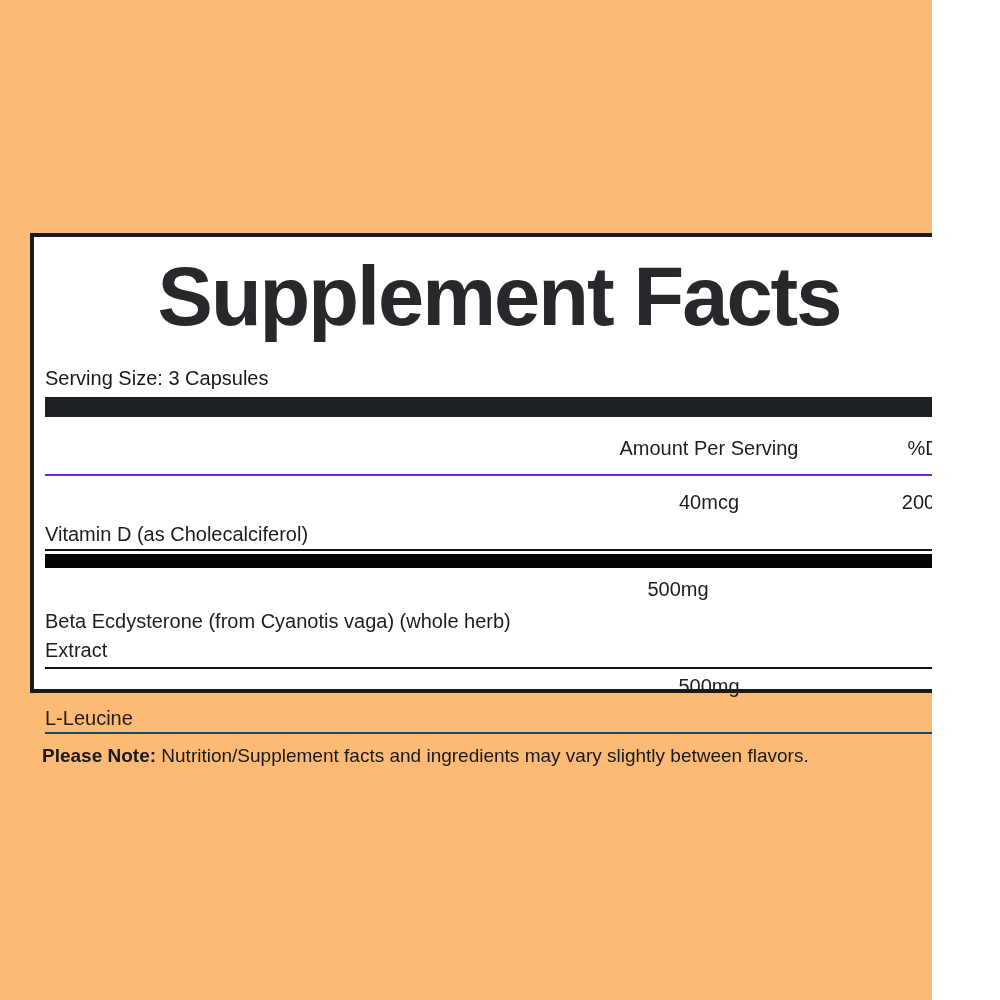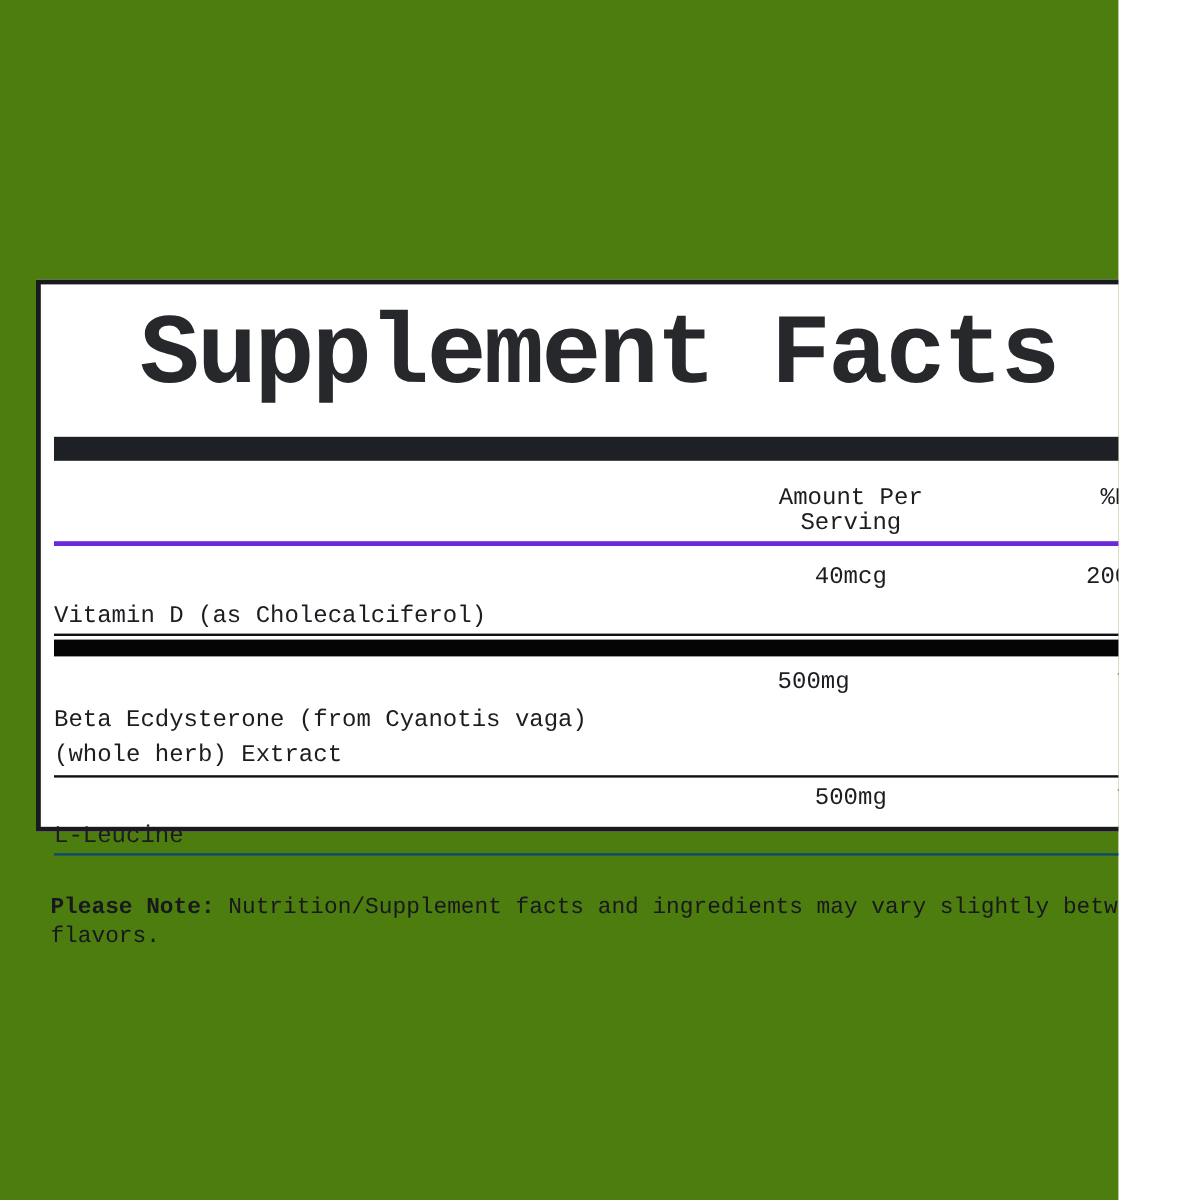--- a/index.html
+++ b/index.html
@@ -1,21 +1,21 @@
 <!DOCTYPE html>
 <html><head>
 <meta charset="utf-8">
 <style>
   * { margin:0; padding:0; box-sizing:border-box; }
   html,body { background:#ffffff; }
   .canvas {
     position:relative;
     width:932px; height:1000px;
-    background:#4d7c0f;
-    font-family:Liberation Mono, monospace;
+    background:#fdba74;
+    font-family:Liberation Sans, sans-serif;
     color:#1b1d20;
     overflow:hidden;
   }
   .label-box {
     position:absolute;
     left:30px; top:233px;
     width:938px; height:460px;
     border:4px solid #181a1c;
     background:#ffffff;
     padding:0 11px;
@@ -47,21 +47,21 @@
     align-items:start;
     font-size:20px;
     line-height:21px;
   }
   .row .cell-name   { text-align:left;  max-width:505px;margin-top:32px; }
   .row .cell-amount { text-align:center; }
   .row .cell-dv     { text-align:right; }
   .header-row {
     margin-top:21px;
     padding-bottom:4px;
-    border-bottom:4px solid #6d28d9;
+    border-bottom:2px solid #6d28d9;
   }
   .row-vitd {
     margin-top:16px;
     padding-bottom:4px;
     border-bottom:2px solid #101113;
   }
   .row-beta {
     margin-top:7px;
     line-height:29px;
     padding-bottom:2px;
@@ -95,20 +95,21 @@
 </head>
 <body>
 
 <div class="canvas">
 
   <div class="label-box">
 
     <div class="title">Supplement Facts</div>
 
     <div class="serving-block">
+      <div>Serving Size: 3 Capsules</div>
     </div>
 
     <div class="thick-bar-1"></div>
 
     <div class="row header-row">
       <div class="cell-name"></div>
       <div class="cell-amount">Amount Per Serving</div>
       <div class="cell-dv">%DV</div>
     </div>
 

